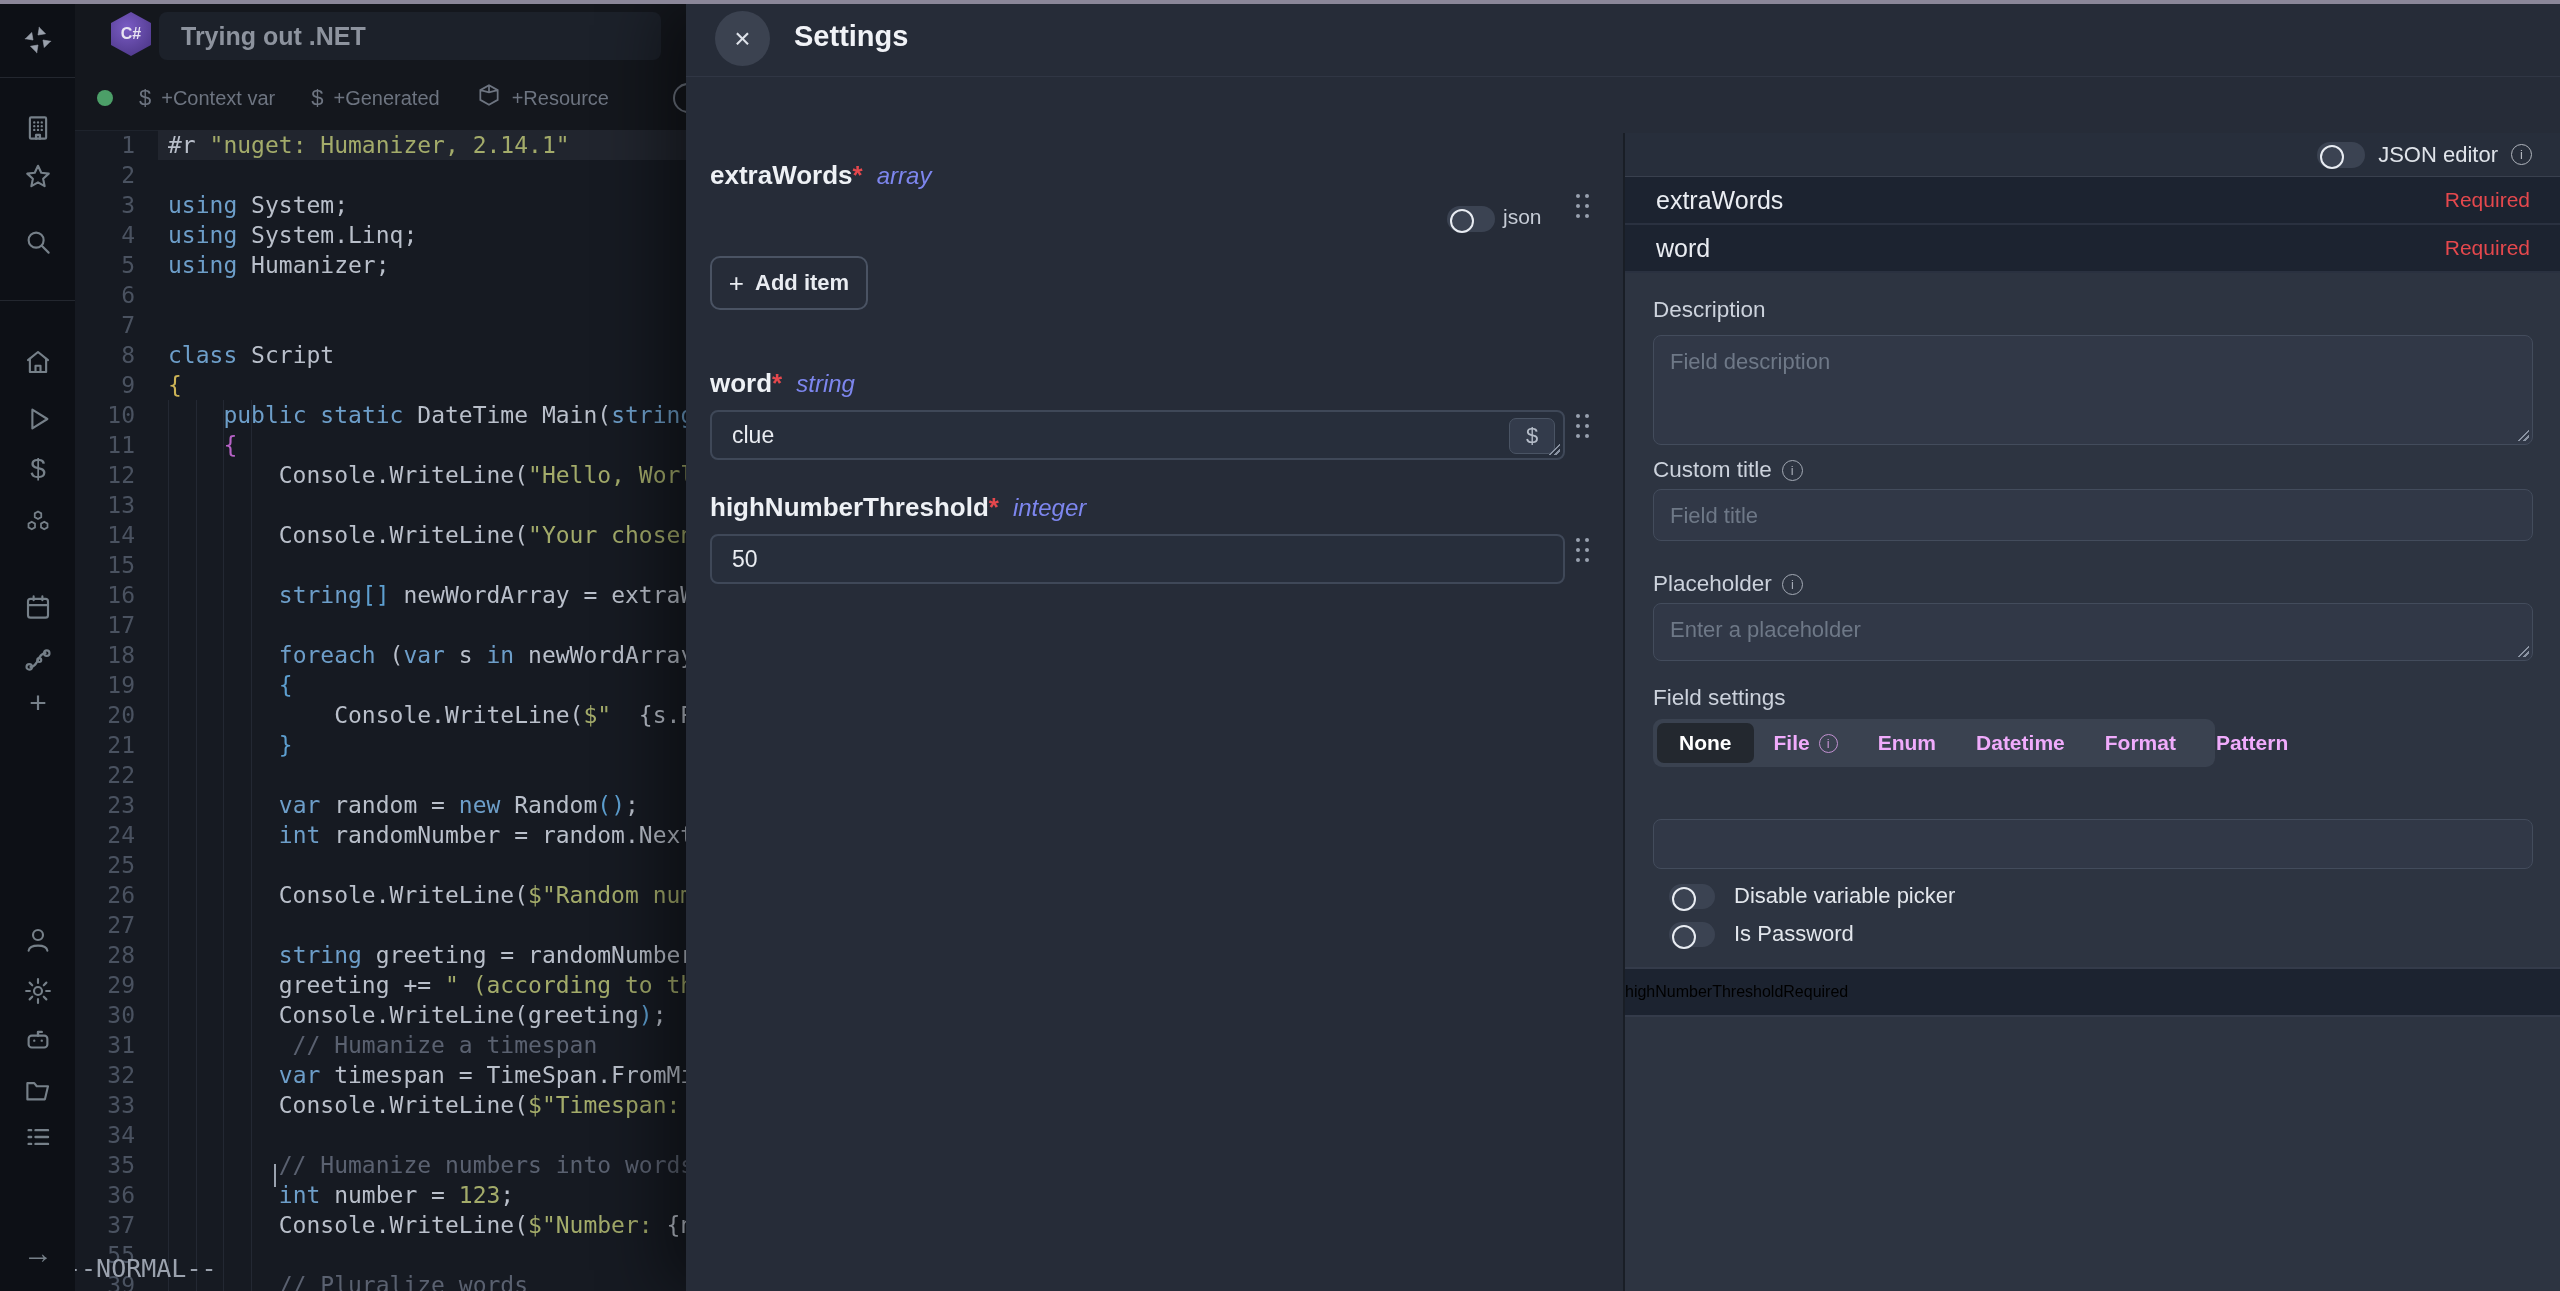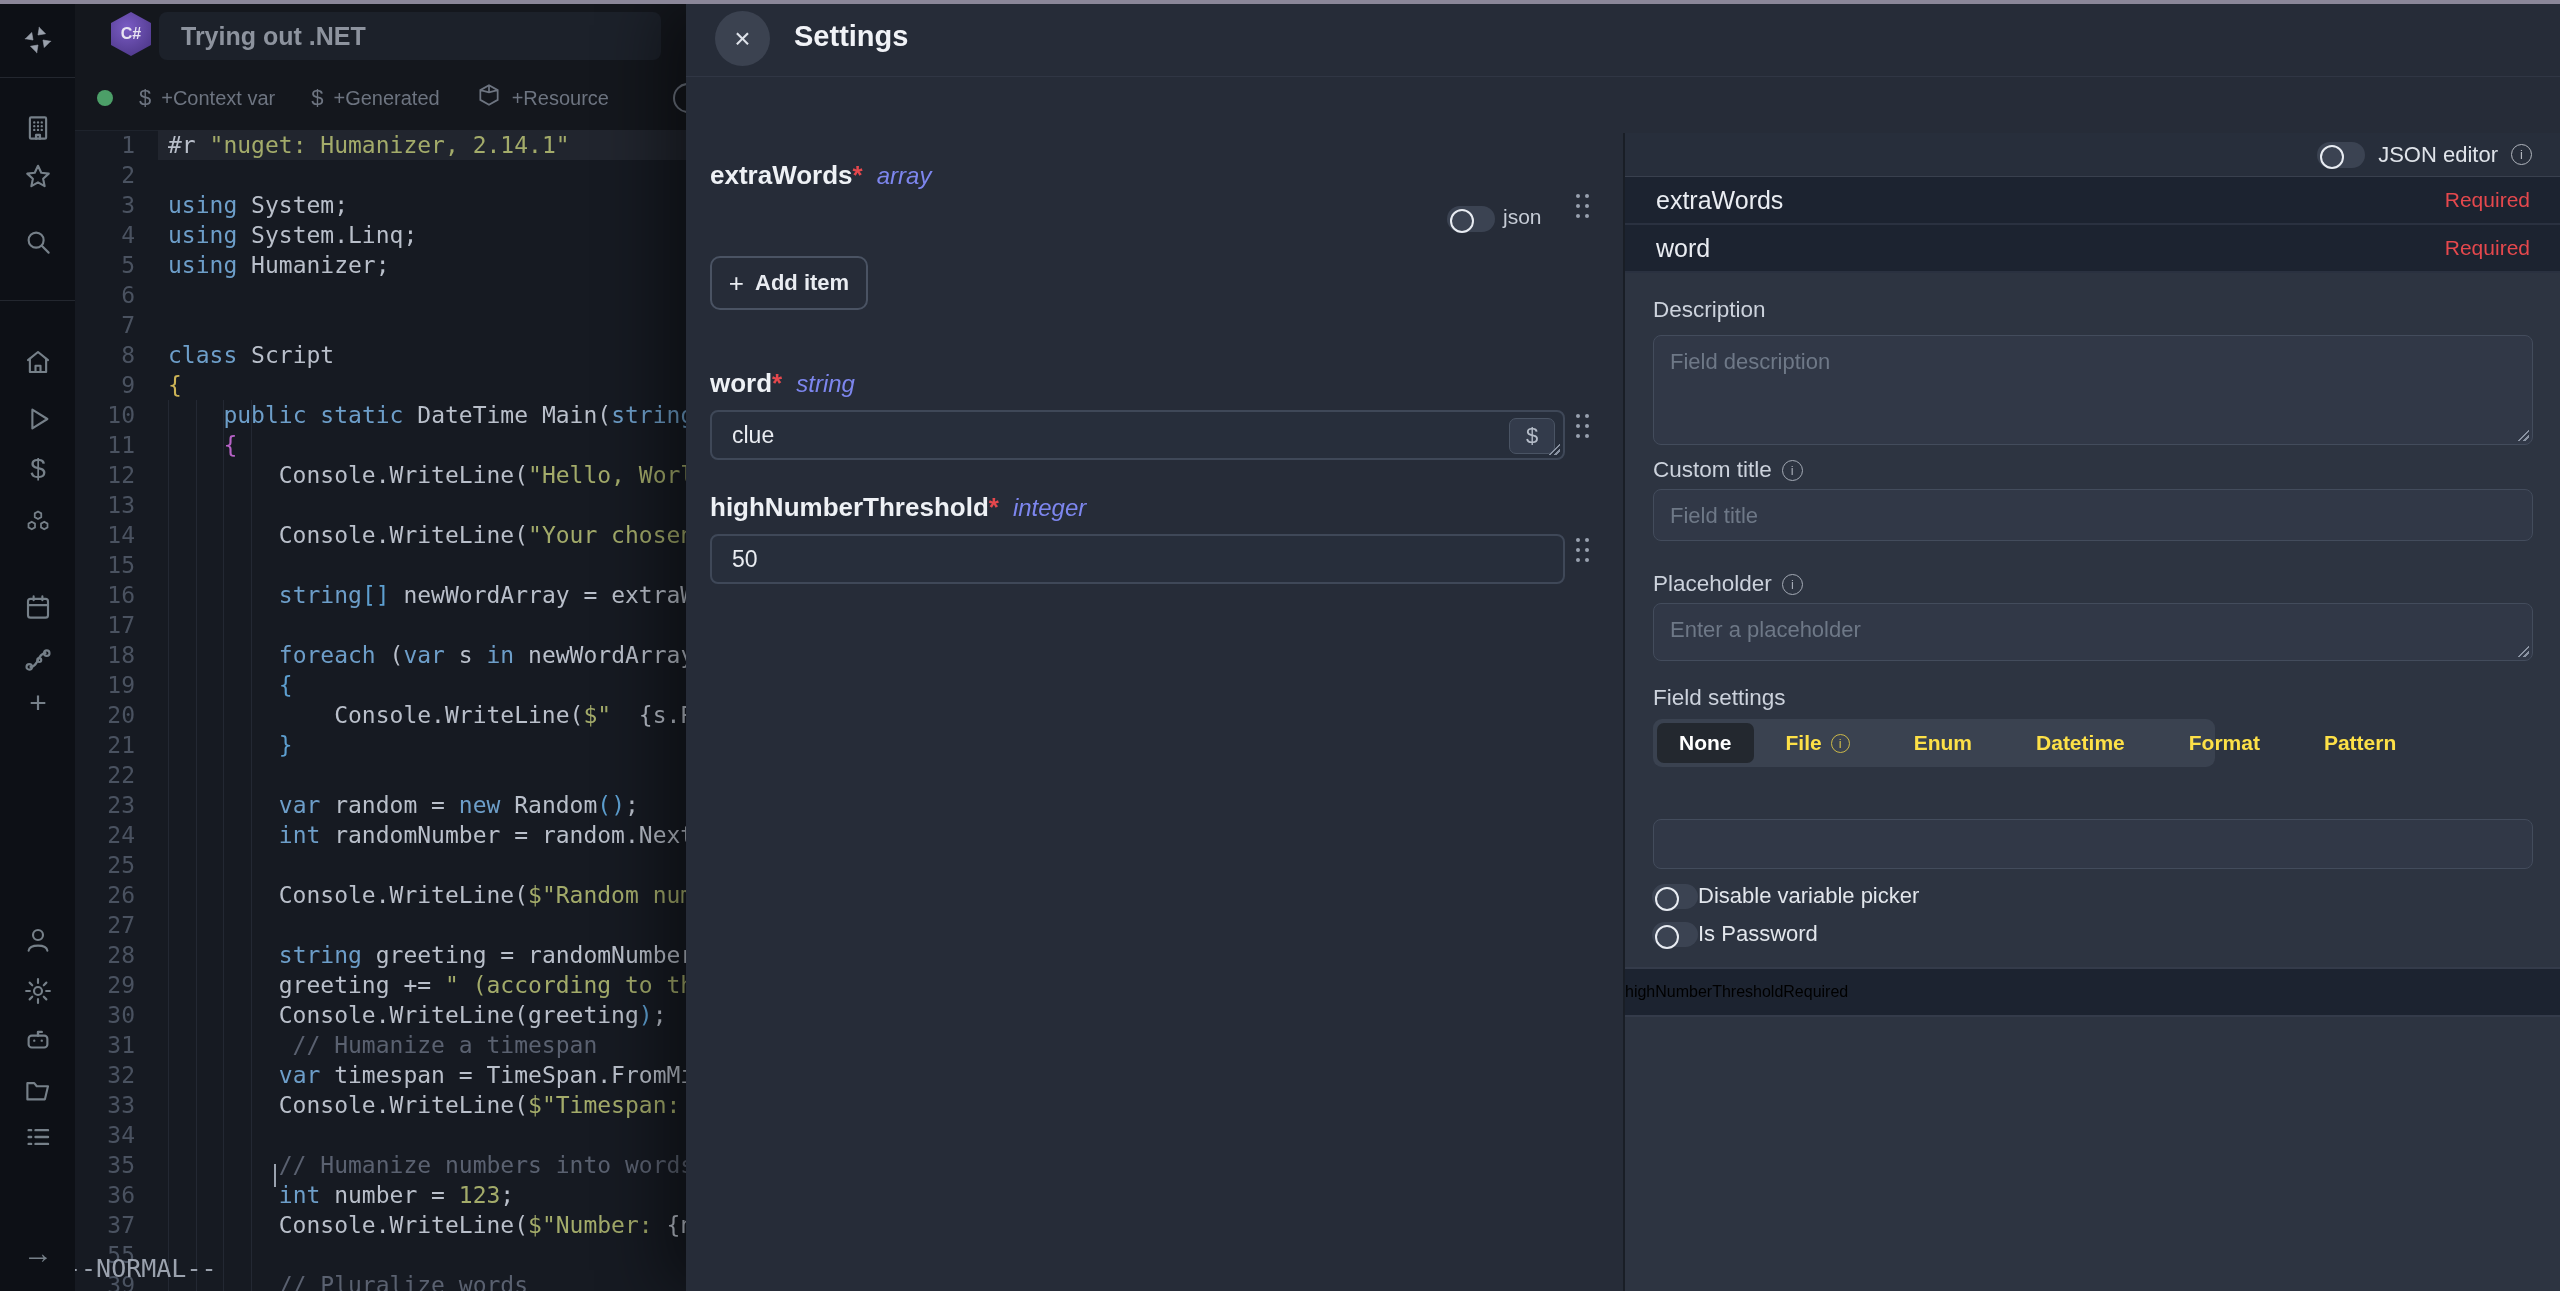--- a/index.html
+++ b/index.html
@@ -96,23 +96,23 @@
     justify-content:flex-end; gap:13px; padding-right:28px; color:#dfe3e9; font-size:22px; }
   .insp-row { height:48px; background:#1c2330; border-bottom:2px solid #2a3140; display:flex; align-items:center; }
   .insp-row .r-title { padding-left:31px; color:#eaedf2; font-size:25px; flex:1; }
   .insp-row .r-badge { padding-right:30px; color:#e5484d; font-size:21px; }
   .i-label { position:absolute; left:28px; display:flex; align-items:center; gap:10px; color:#ccd2dc; font-size:22.5px; }
   .i-input { position:absolute; left:28px; width:880px; background:#313847; border:1.5px solid #434c5c; border-radius:8px;
     padding:13px 16px; color:#e9ecf1; font-size:22px; }
   .i-input.empty { color:#6e7887; }
   #seg { position:absolute; left:28px; top:586px; width:562px; height:48px; background:#3a4250; border-radius:9px;
     display:flex; align-items:center; padding:4px; }
-  .seg-item { display:flex; align-items:center; gap:9px; height:40px; padding:0 32px; color:#fde047; font-size:21px; font-weight:600; border-radius:7px; }
+  .seg-item { display:flex; align-items:center; gap:9px; height:40px; padding:0 20px; color:#f0abfc; font-size:21px; font-weight:600; border-radius:7px; }
   .seg-item.active { background:#23282f; color:#ffffff; padding:0 22px; }
-  .tog-row { position:absolute; left:27px; display:flex; align-items:center; color:#e2e6ec; font-size:22px; }
+  .tog-row { position:absolute; left:44px; display:flex; align-items:center; gap:19px; color:#e2e6ec; font-size:22px; }
   #insp-bottom-row { position:absolute; left:0; top:834px; width:937px; height:50px; background:#1c2330;
     border-top:2px solid #343b4a; border-bottom:2px solid #343b4a; display:flex; align-items:center; }
 </style>
 </head>
 <body>
 
 <div id="page">
   <div id="top-strip"></div>
 
   <div id="rail">

